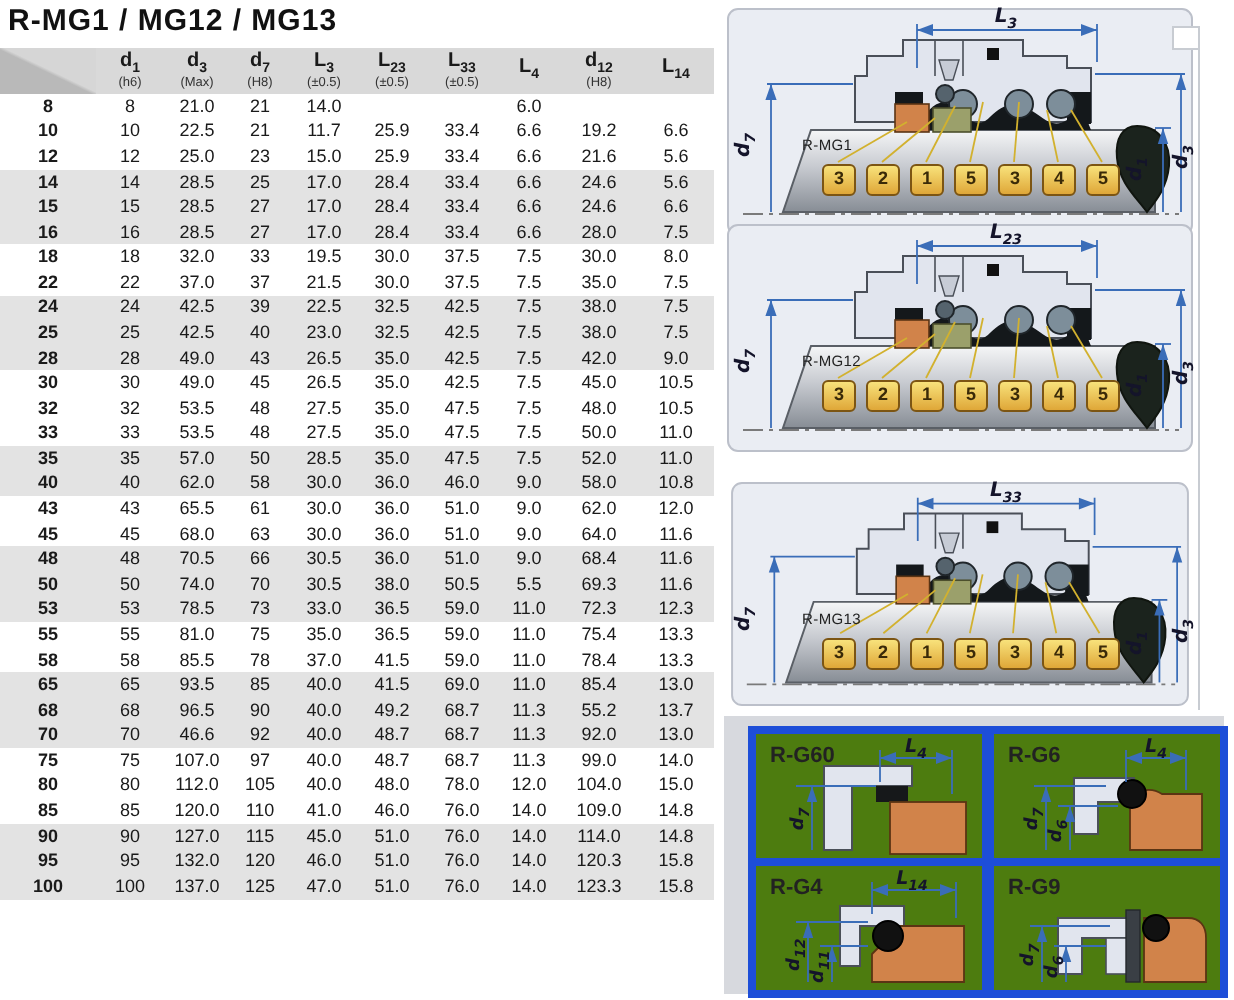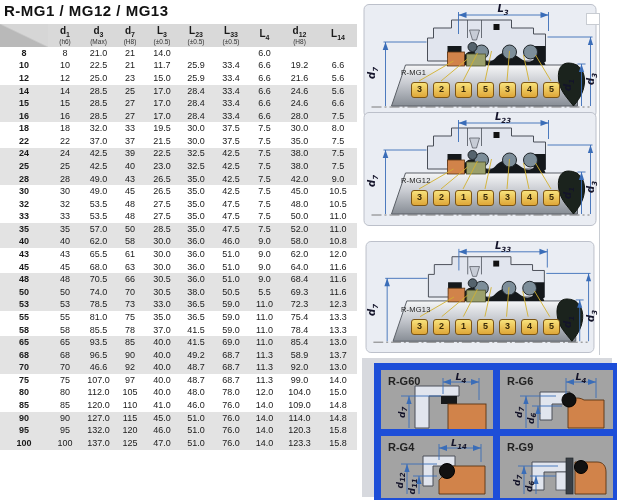--- a/index.html
+++ b/index.html
@@ -36,21 +36,21 @@
   .vdim{width:30px;transform:rotate(-90deg);transform-origin:center;}
   .name-tag{position:absolute;font-size:7.5px;color:#222;font-weight:normal;letter-spacing:.2px;}
 
   .callout{position:absolute;top:78px;width:15px;height:14px;border-radius:3px;
            background:linear-gradient(#f8e27b,#dfa738);border:1px solid #7c5513;
            font-size:9px;font-weight:bold;color:#3a2a08;text-align:center;line-height:13px;}
   .c0{left:48px}.c1{left:70px}.c2{left:92px}.c3{left:114px}.c4{left:136px}.c5{left:158px}.c6{left:180px}
 
   
   .seat-grid{position:absolute;left:362px;top:358px;width:250px;height:139px;background:#d7d9de;}
-  .seat-box{position:absolute;width:113px;height:62px;background:#a3a3a3;border:7px solid #1d4ed8;}
+  .seat-box{position:absolute;width:113px;height:62px;background:#4d7c0f;border:4px solid #1d4ed8;}
   #box-g60{left:12px;top:5px}#box-g6{left:131px;top:5px}#box-g4{left:12px;top:71px}#box-g9{left:131px;top:71px}
   .seat-box svg{position:absolute;left:0;top:0;}
   .seat-name{position:absolute;left:7px;top:5px;font-size:11px;font-weight:bold;color:#222;}
   .seat-top{top:1px;width:46px;font-size:9.5px;}
   .seat-v{width:26px;font-size:9px;}
 
   
   .page-edge{position:absolute;left:599px;top:13px;height:342px;border-left:1px solid #c8ccd2;}
   .page-notch{position:absolute;left:586px;top:13px;width:13px;height:10px;border:1px solid #c8ccd2;border-right:none;background:#fff;}
 </style>
@@ -379,21 +379,21 @@
         </tr>
         <tr class="band">
           <td>68</td>
           <td>68</td>
           <td>96.5</td>
           <td>90</td>
           <td>40.0</td>
           <td>49.2</td>
           <td>68.7</td>
           <td>11.3</td>
-          <td>58.9</td>
+          <td>55.2</td>
           <td>13.7</td>
         </tr>
         <tr class="band">
           <td>70</td>
           <td>70</td>
           <td>46.6</td>
           <td>92</td>
           <td>40.0</td>
           <td>48.7</td>
           <td>68.7</td>

